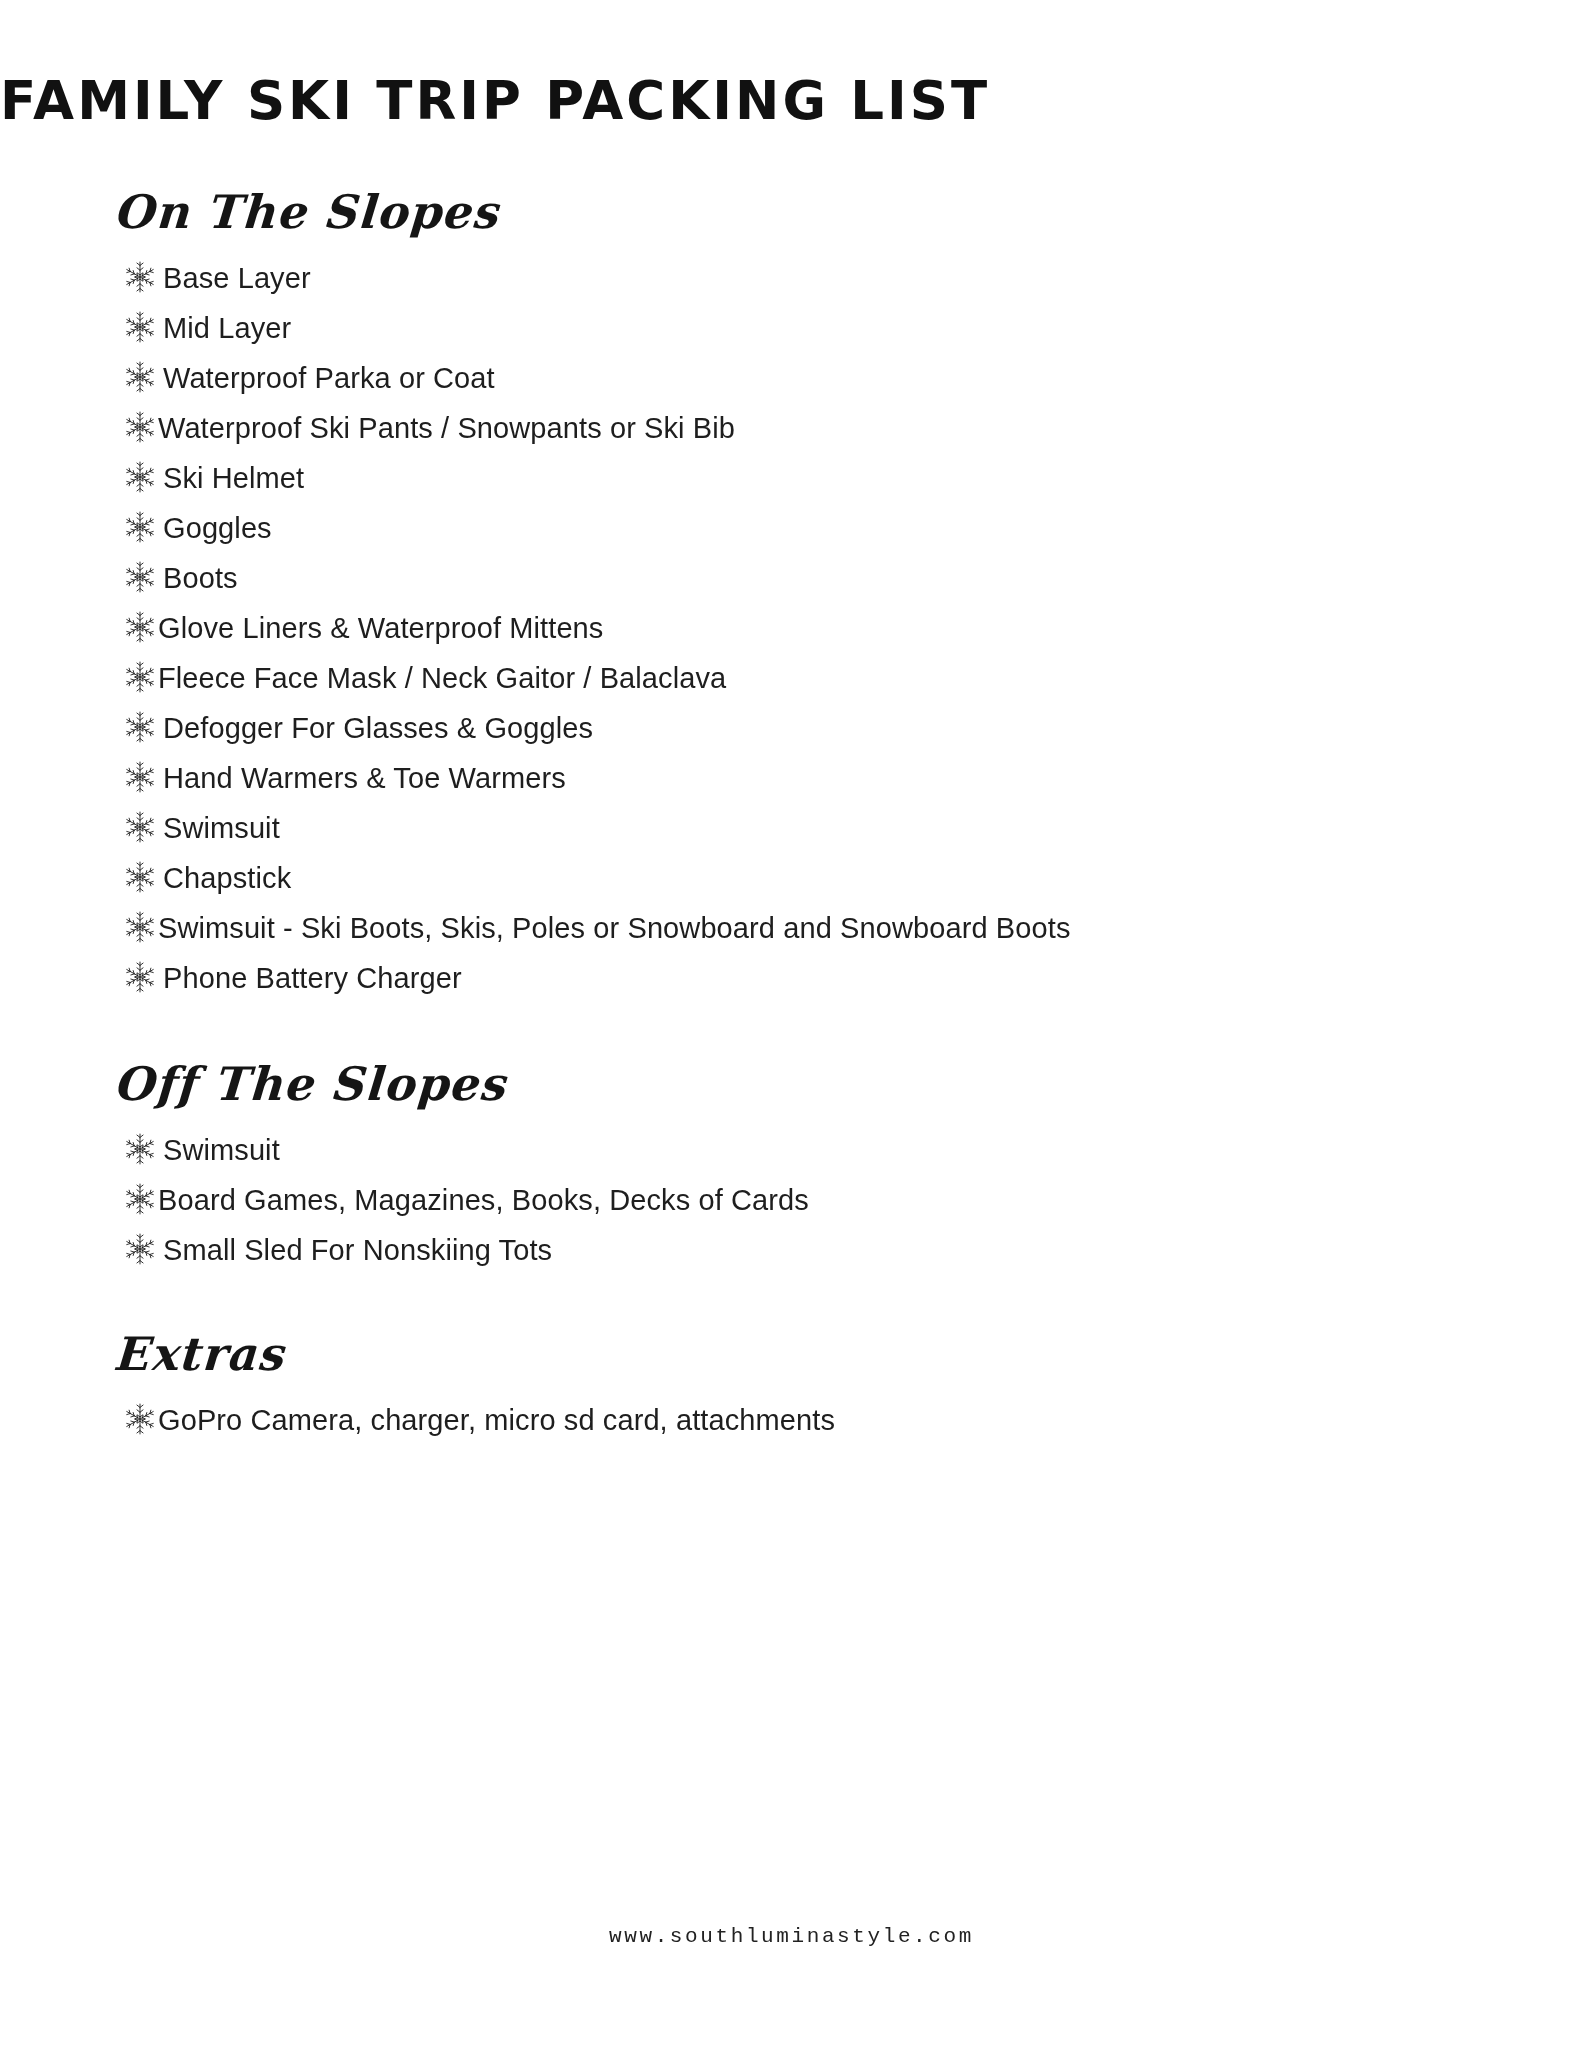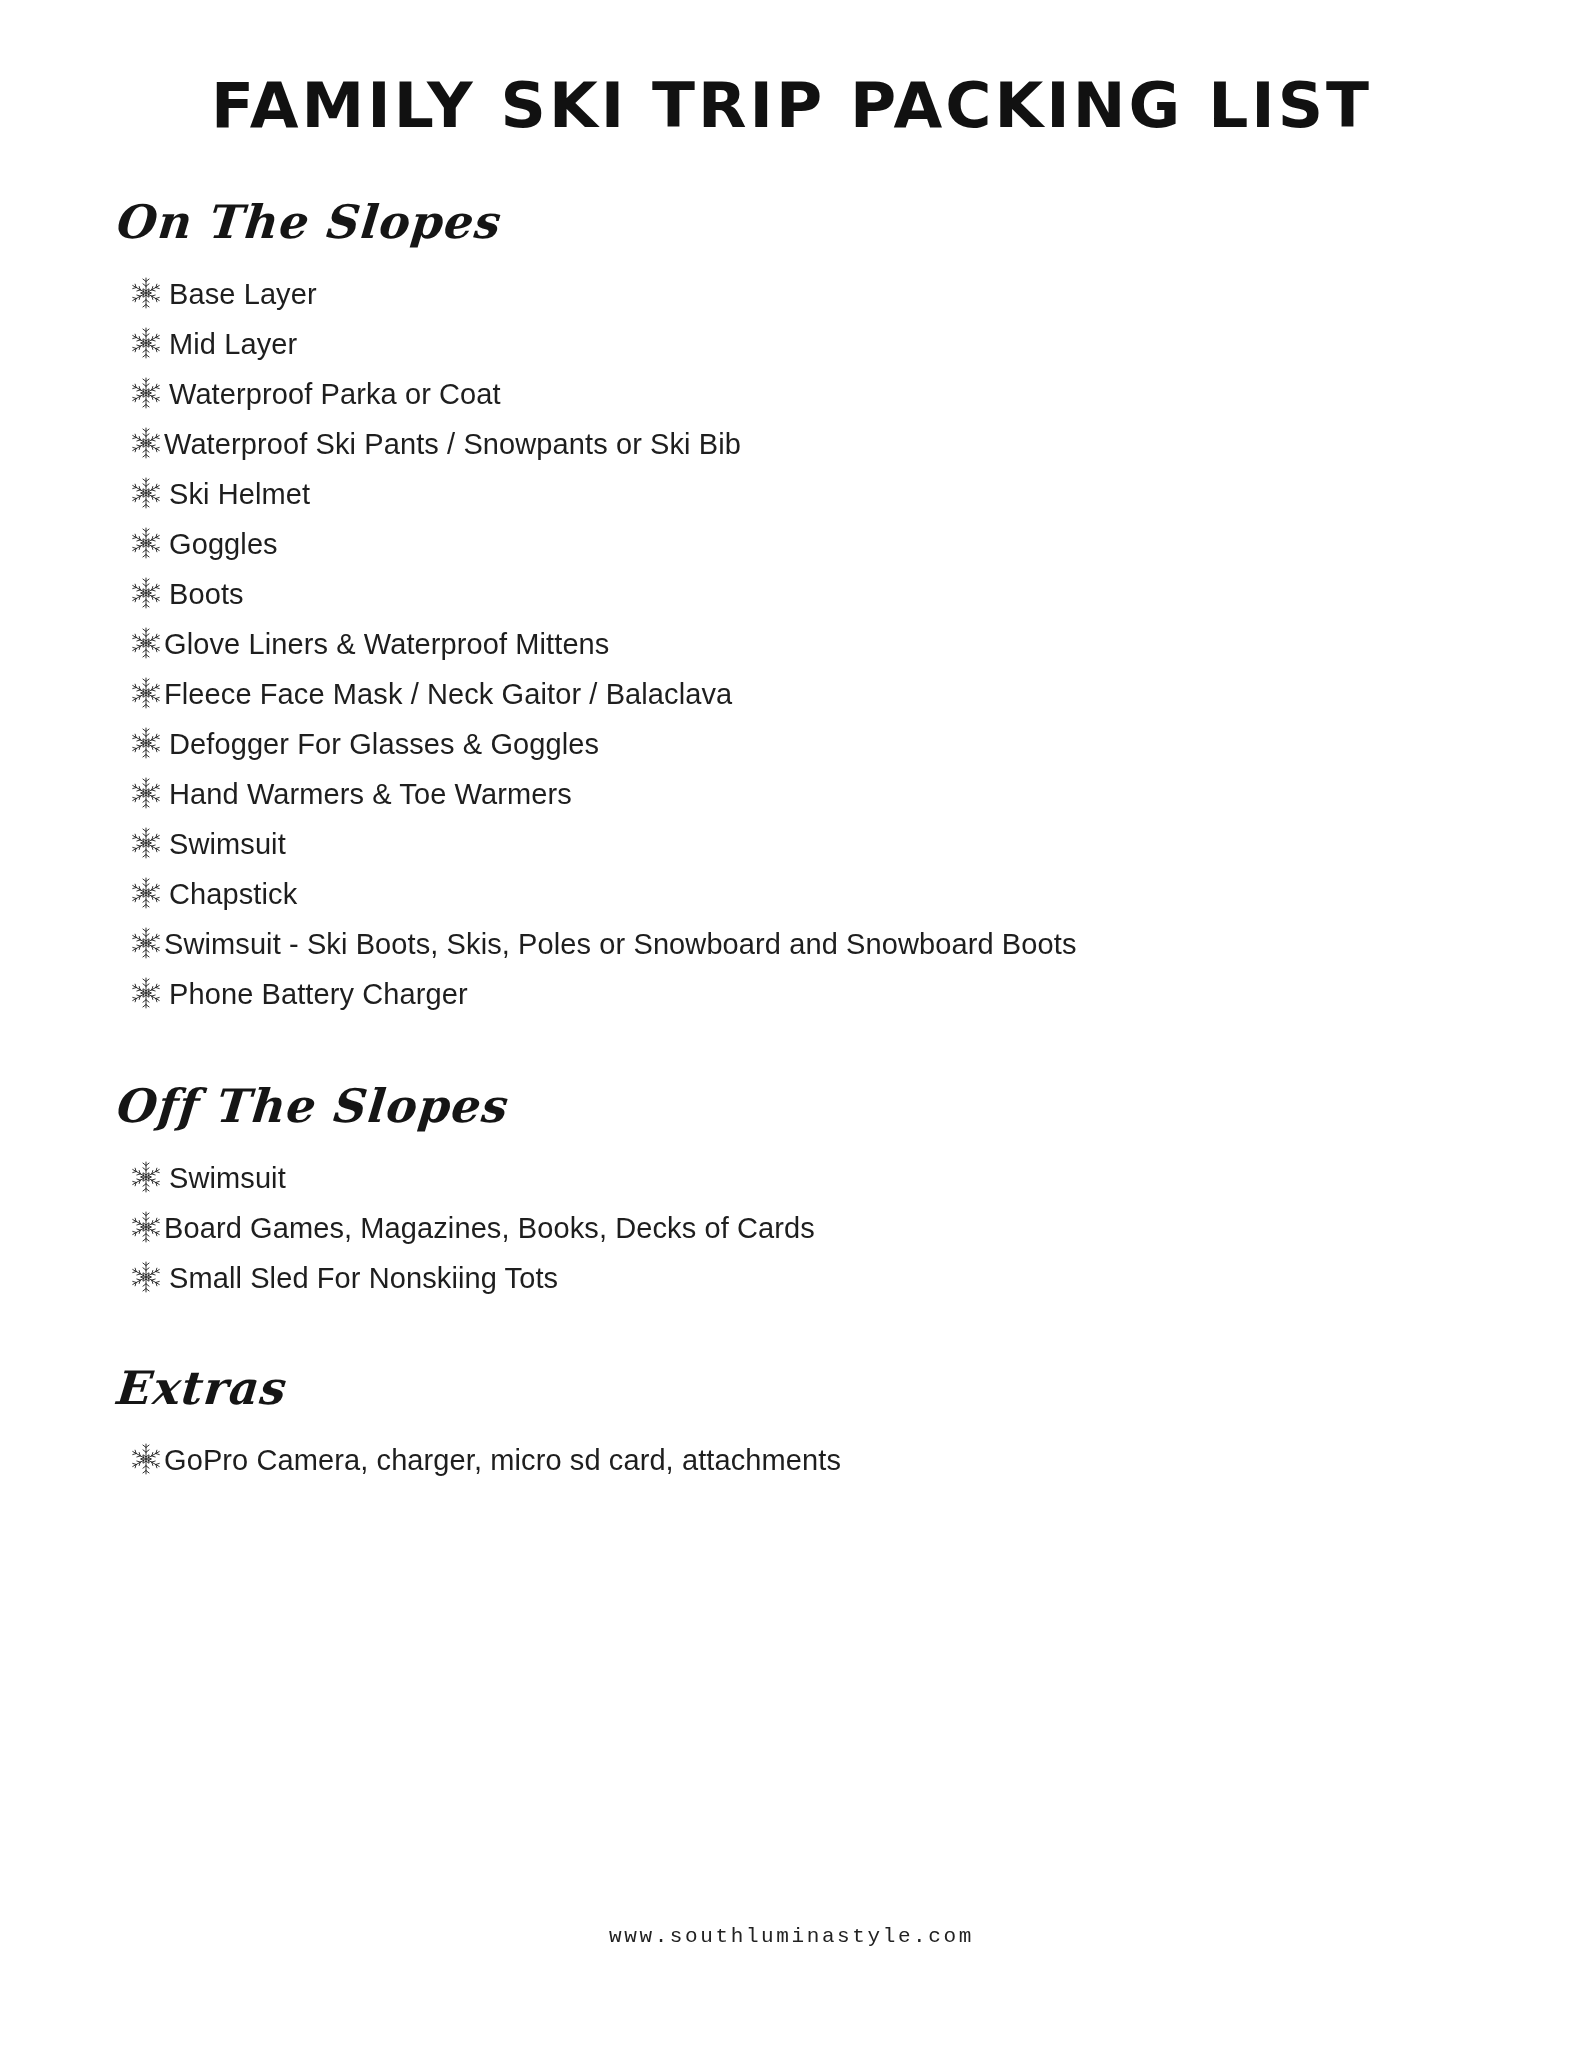--- a/index.html
+++ b/index.html
@@ -14,24 +14,23 @@
     width: 1583px;
     height: 2048px;
     background: #ffffff;
     overflow: hidden;
     font-family: "Liberation Sans", sans-serif;
     color: #1a1a1a;
   }
 
   
   .doc-title {
-    text-align: center;
     font-family: "DejaVu Sans", sans-serif;
     font-weight: bold;
-    font-size: 63px;
+    font-size: 53px;
     letter-spacing: 3px;
     color: #111111;
     margin: 0;
     padding: 74px 0 0 0;
     line-height: 1;
     
     -webkit-text-stroke: 0px;
     text-transform: uppercase;
     position: relative;
   }
@@ -68,21 +67,21 @@
 
   .section-on-slopes { padding-top: 62px; }
   .section-off-slopes { padding-top: 50px; }
   .section-extras { padding-top: 48px; }
 
   .heading-row { padding-bottom: 10px; }
 
   
   ul.packing-list {
     list-style: none;
-    margin: 14px;
+    margin: 8px;
     padding: 0;
   }
 
   ul.packing-list li {
     display: flex;
     align-items: center;
     font-size: 29px;
     line-height: 1;
     color: #1e1e1e;
     height: 50px;

